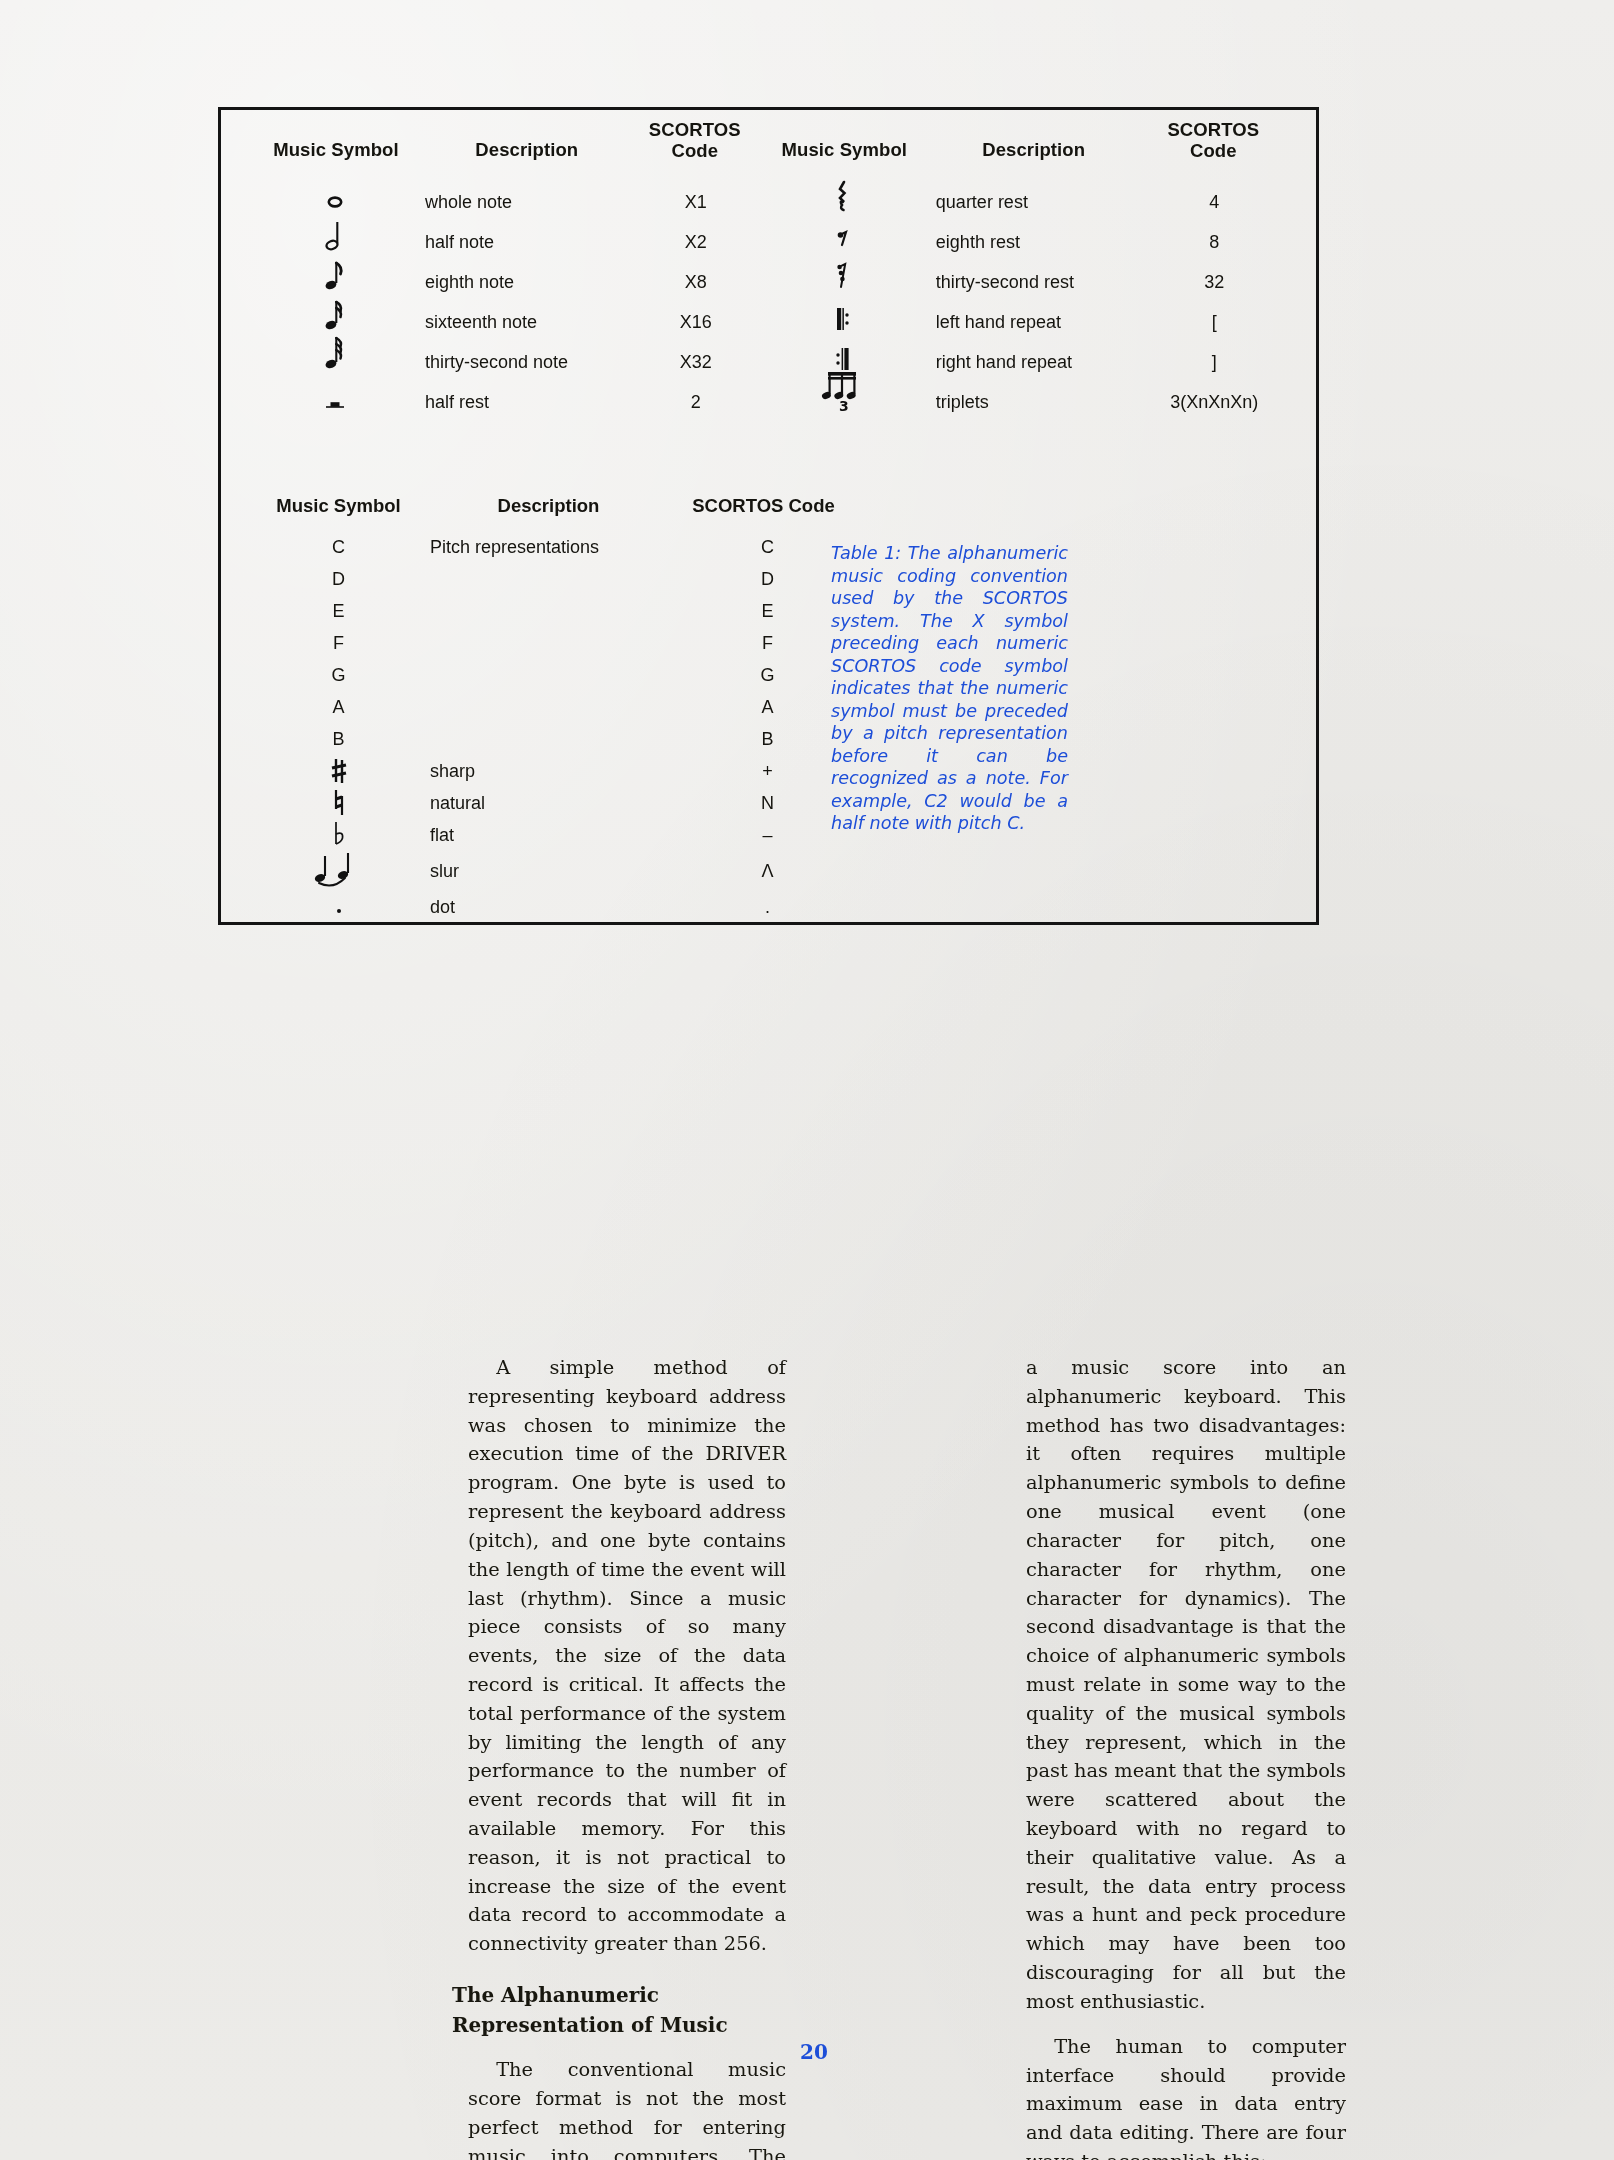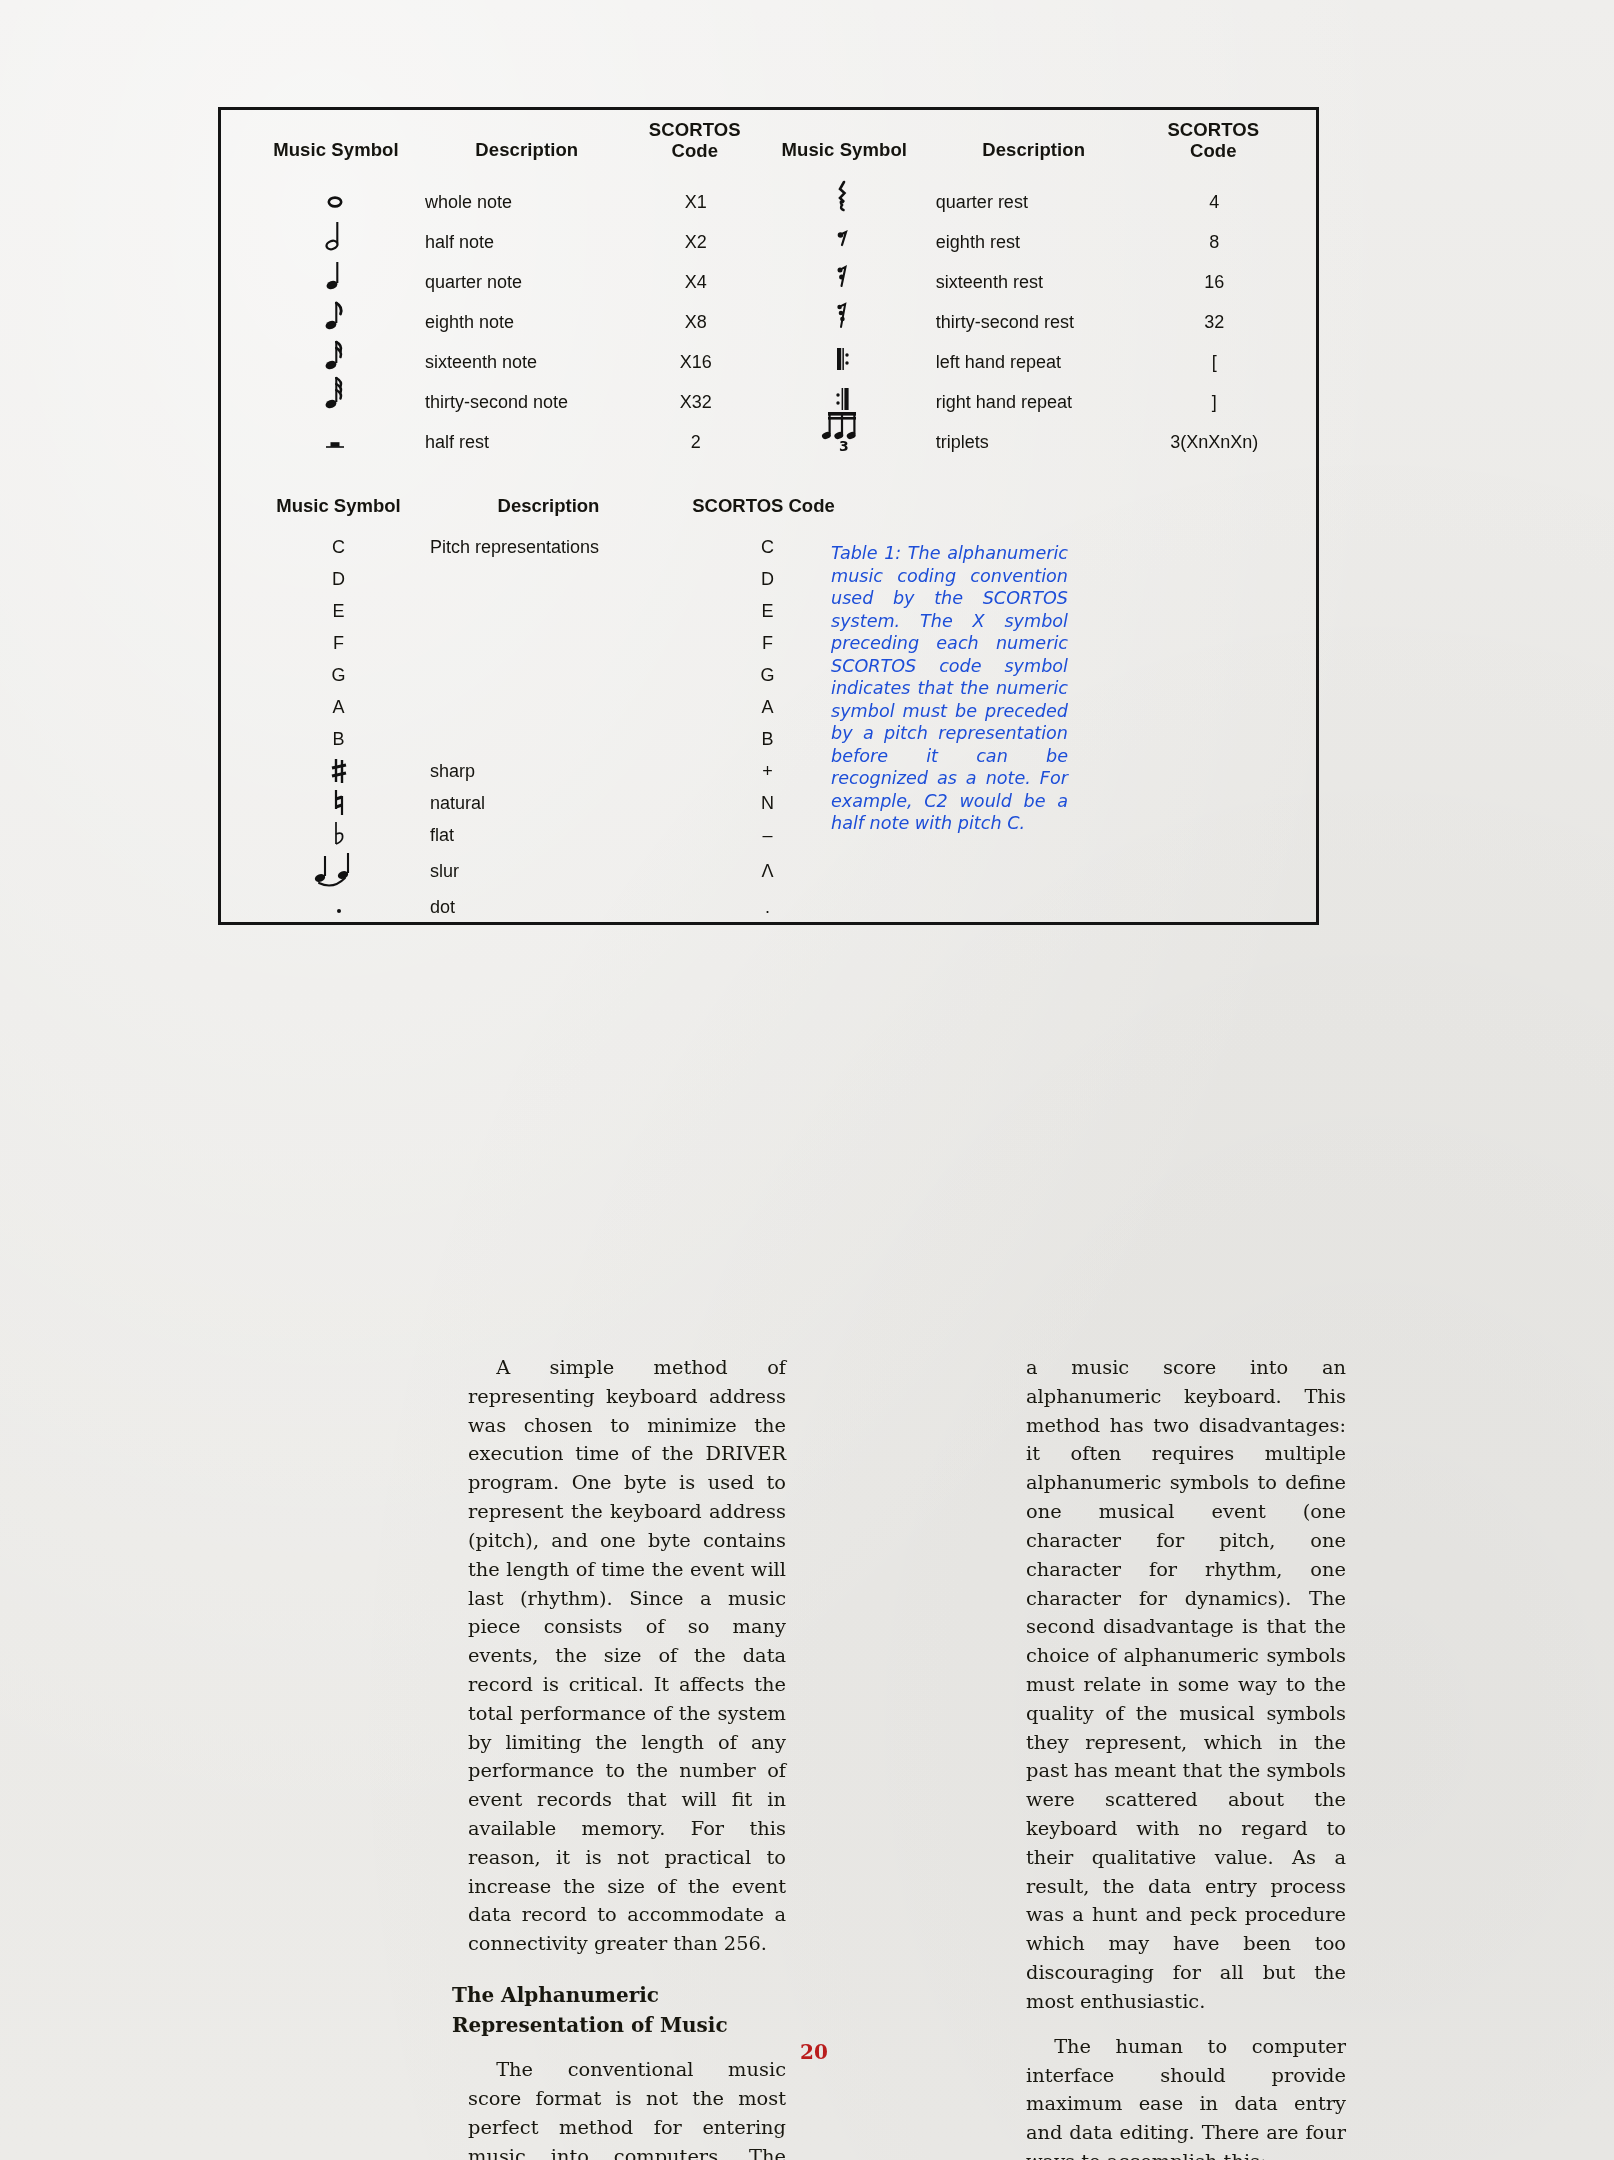--- a/index.html
+++ b/index.html
@@ -152,21 +152,21 @@
 
   .page-number {
     position: absolute;
     left: 14px;
     right: 0;
     top: 2040px;
     text-align: center;
     font-family: "DejaVu Serif", serif;
     font-weight: bold;
     font-size: 20px;
-    color: #b91c1c;
+    color: #1d4ed8;
   }
 
   
   .glyph {
     display: inline-block;
     vertical-align: middle;
     line-height: 0;
   }
   .glyph svg { display: block; }
 </style>
@@ -223,39 +223,20 @@
       <div class="c-sym2">
         <span class="glyph"><svg width="16" height="26" viewBox="0 0 16 26">
               <circle cx="5.5" cy="8" r="2.8" fill="#111"></circle>
               <path d="M7.8 6.4 L11 5 L7 18" fill="none" stroke="#111" stroke-width="2.2" stroke-linecap="round"></path>
             </svg></span>
       </div>
       <div class="c-desc2">eighth rest</div>
       <div class="c-code2">8</div>
     </div>
 
-    <div class="t1-row">
-      <div class="c-sym">
-        <span class="glyph"><svg width="20" height="34" viewBox="0 0 20 34">
-              <ellipse cx="7" cy="26" rx="5.6" ry="4" fill="#111" transform="rotate(-20 7 26)"></ellipse>
-              <line x1="12.3" y1="24" x2="12.3" y2="3" stroke="#111" stroke-width="2.1"></line>
-            </svg></span>
-      </div>
-      <div class="c-desc">quarter note</div>
-      <div class="c-code">X4</div>
-      <div class="c-sym2">
-        <span class="glyph"><svg width="16" height="30" viewBox="0 0 16 30">
-              <circle cx="5" cy="7" r="2.5" fill="#111"></circle>
-              <circle cx="6.6" cy="14" r="2.5" fill="#111"></circle>
-              <path d="M7.2 5.6 L10.5 4 L6.5 23" fill="none" stroke="#111" stroke-width="2.1" stroke-linecap="round"></path>
-            </svg></span>
-      </div>
-      <div class="c-desc2">sixteenth rest</div>
-      <div class="c-code2">16</div>
-    </div>
 
     <div class="t1-row">
       <div class="c-sym">
         <span class="glyph"><svg width="22" height="34" viewBox="0 0 22 34">
               <ellipse cx="7" cy="26" rx="5.6" ry="4" fill="#111" transform="rotate(-20 7 26)"></ellipse>
               <line x1="12.3" y1="24" x2="12.3" y2="3" stroke="#111" stroke-width="2.1"></line>
               <path d="M12.3 4 Q19 8 16.5 15" fill="none" stroke="#111" stroke-width="2.8" stroke-linecap="round"></path>
             </svg></span>
       </div>
       <div class="c-desc">eighth note</div>

